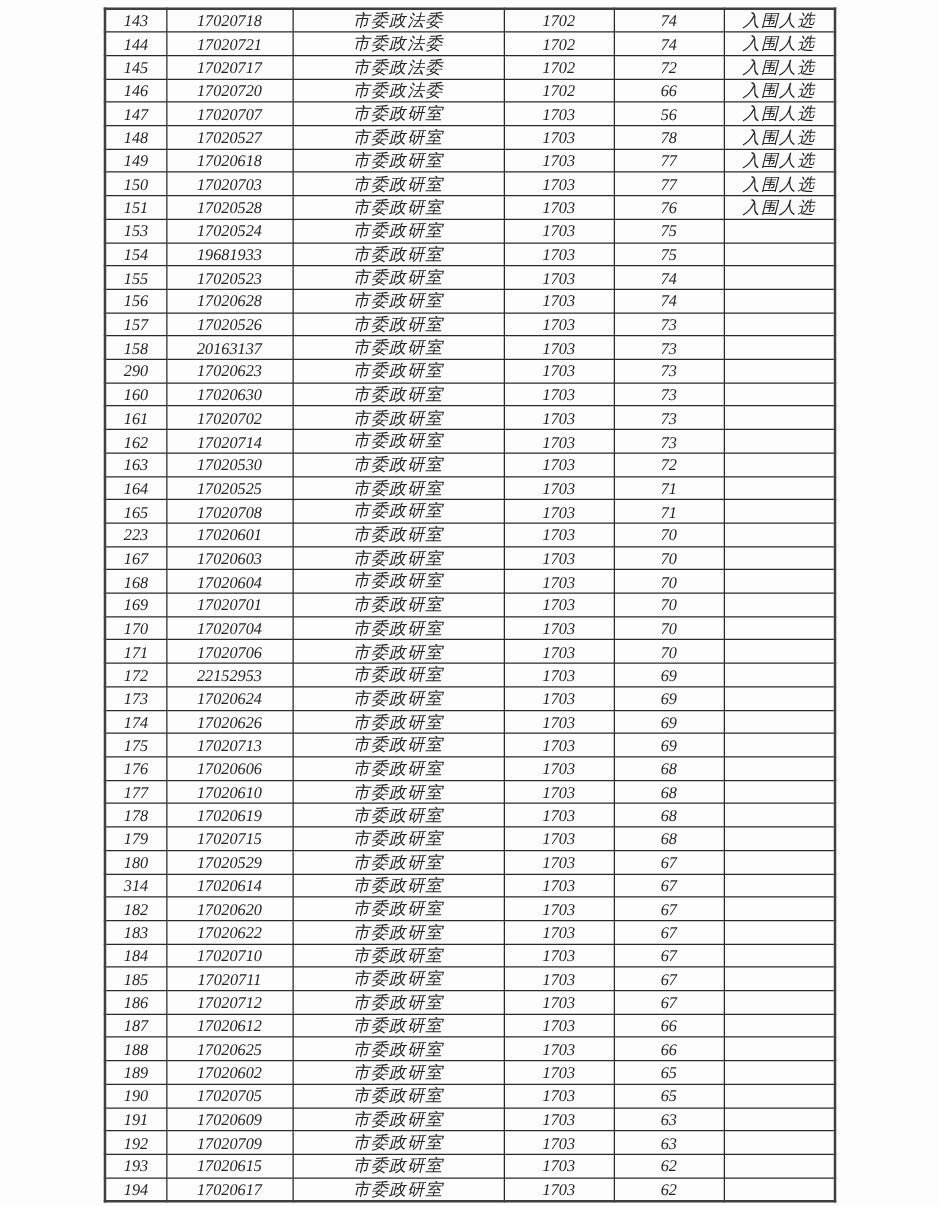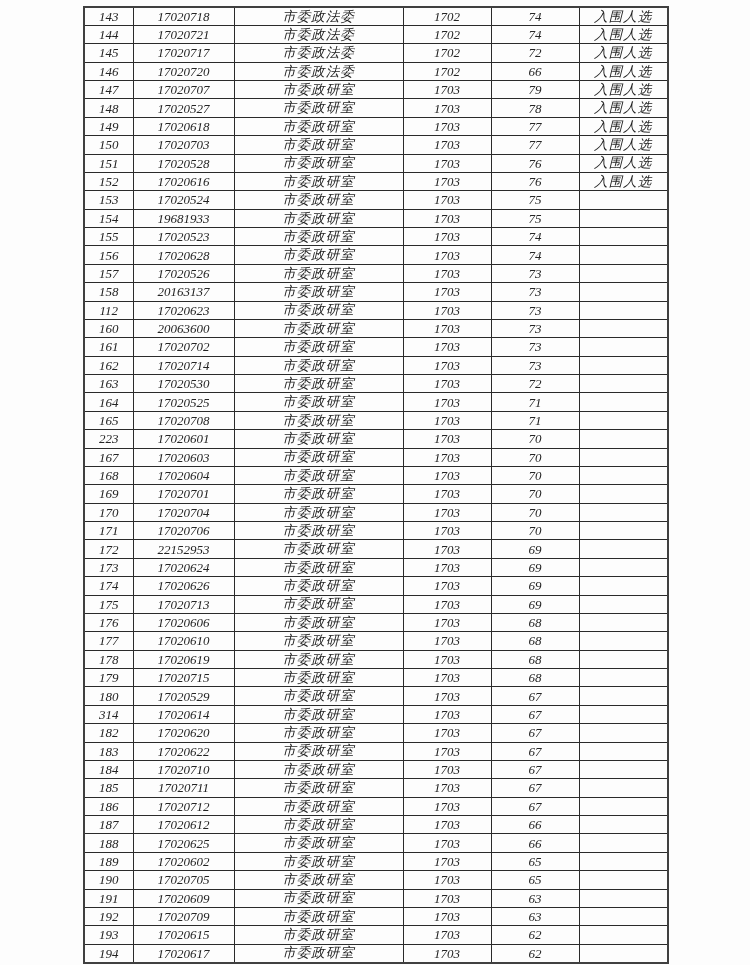--- a/index.html
+++ b/index.html
@@ -94,21 +94,21 @@
           <td class="cjk">市委政法委</td>
           <td>1702</td>
           <td>66</td>
           <td class="cjk">入围人选</td>
         </tr>
         <tr>
           <td>147</td>
           <td>17020707</td>
           <td class="cjk">市委政研室</td>
           <td>1703</td>
-          <td>79</td>
+          <td>56</td>
           <td class="cjk">入围人选</td>
         </tr>
         <tr>
           <td>148</td>
           <td>17020527</td>
           <td class="cjk">市委政研室</td>
           <td>1703</td>
           <td>78</td>
           <td class="cjk">入围人选</td>
         </tr>
@@ -130,28 +130,20 @@
         </tr>
         <tr>
           <td>151</td>
           <td>17020528</td>
           <td class="cjk">市委政研室</td>
           <td>1703</td>
           <td>76</td>
           <td class="cjk">入围人选</td>
         </tr>
         <tr>
-          <td>152</td>
-          <td>17020616</td>
-          <td class="cjk">市委政研室</td>
-          <td>1703</td>
-          <td>76</td>
-          <td class="cjk">入围人选</td>
-        </tr>
-        <tr>
           <td>153</td>
           <td>17020524</td>
           <td class="cjk">市委政研室</td>
           <td>1703</td>
           <td>75</td>
           <td class="cjk"></td>
         </tr>
         <tr>
           <td>154</td>
           <td>19681933</td>
@@ -186,30 +178,30 @@
         </tr>
         <tr>
           <td>158</td>
           <td>20163137</td>
           <td class="cjk">市委政研室</td>
           <td>1703</td>
           <td>73</td>
           <td class="cjk"></td>
         </tr>
         <tr>
-          <td>112</td>
+          <td>290</td>
           <td>17020623</td>
           <td class="cjk">市委政研室</td>
           <td>1703</td>
           <td>73</td>
           <td class="cjk"></td>
         </tr>
         <tr>
           <td>160</td>
-          <td>20063600</td>
+          <td>17020630</td>
           <td class="cjk">市委政研室</td>
           <td>1703</td>
           <td>73</td>
           <td class="cjk"></td>
         </tr>
         <tr>
           <td>161</td>
           <td>17020702</td>
           <td class="cjk">市委政研室</td>
           <td>1703</td>

